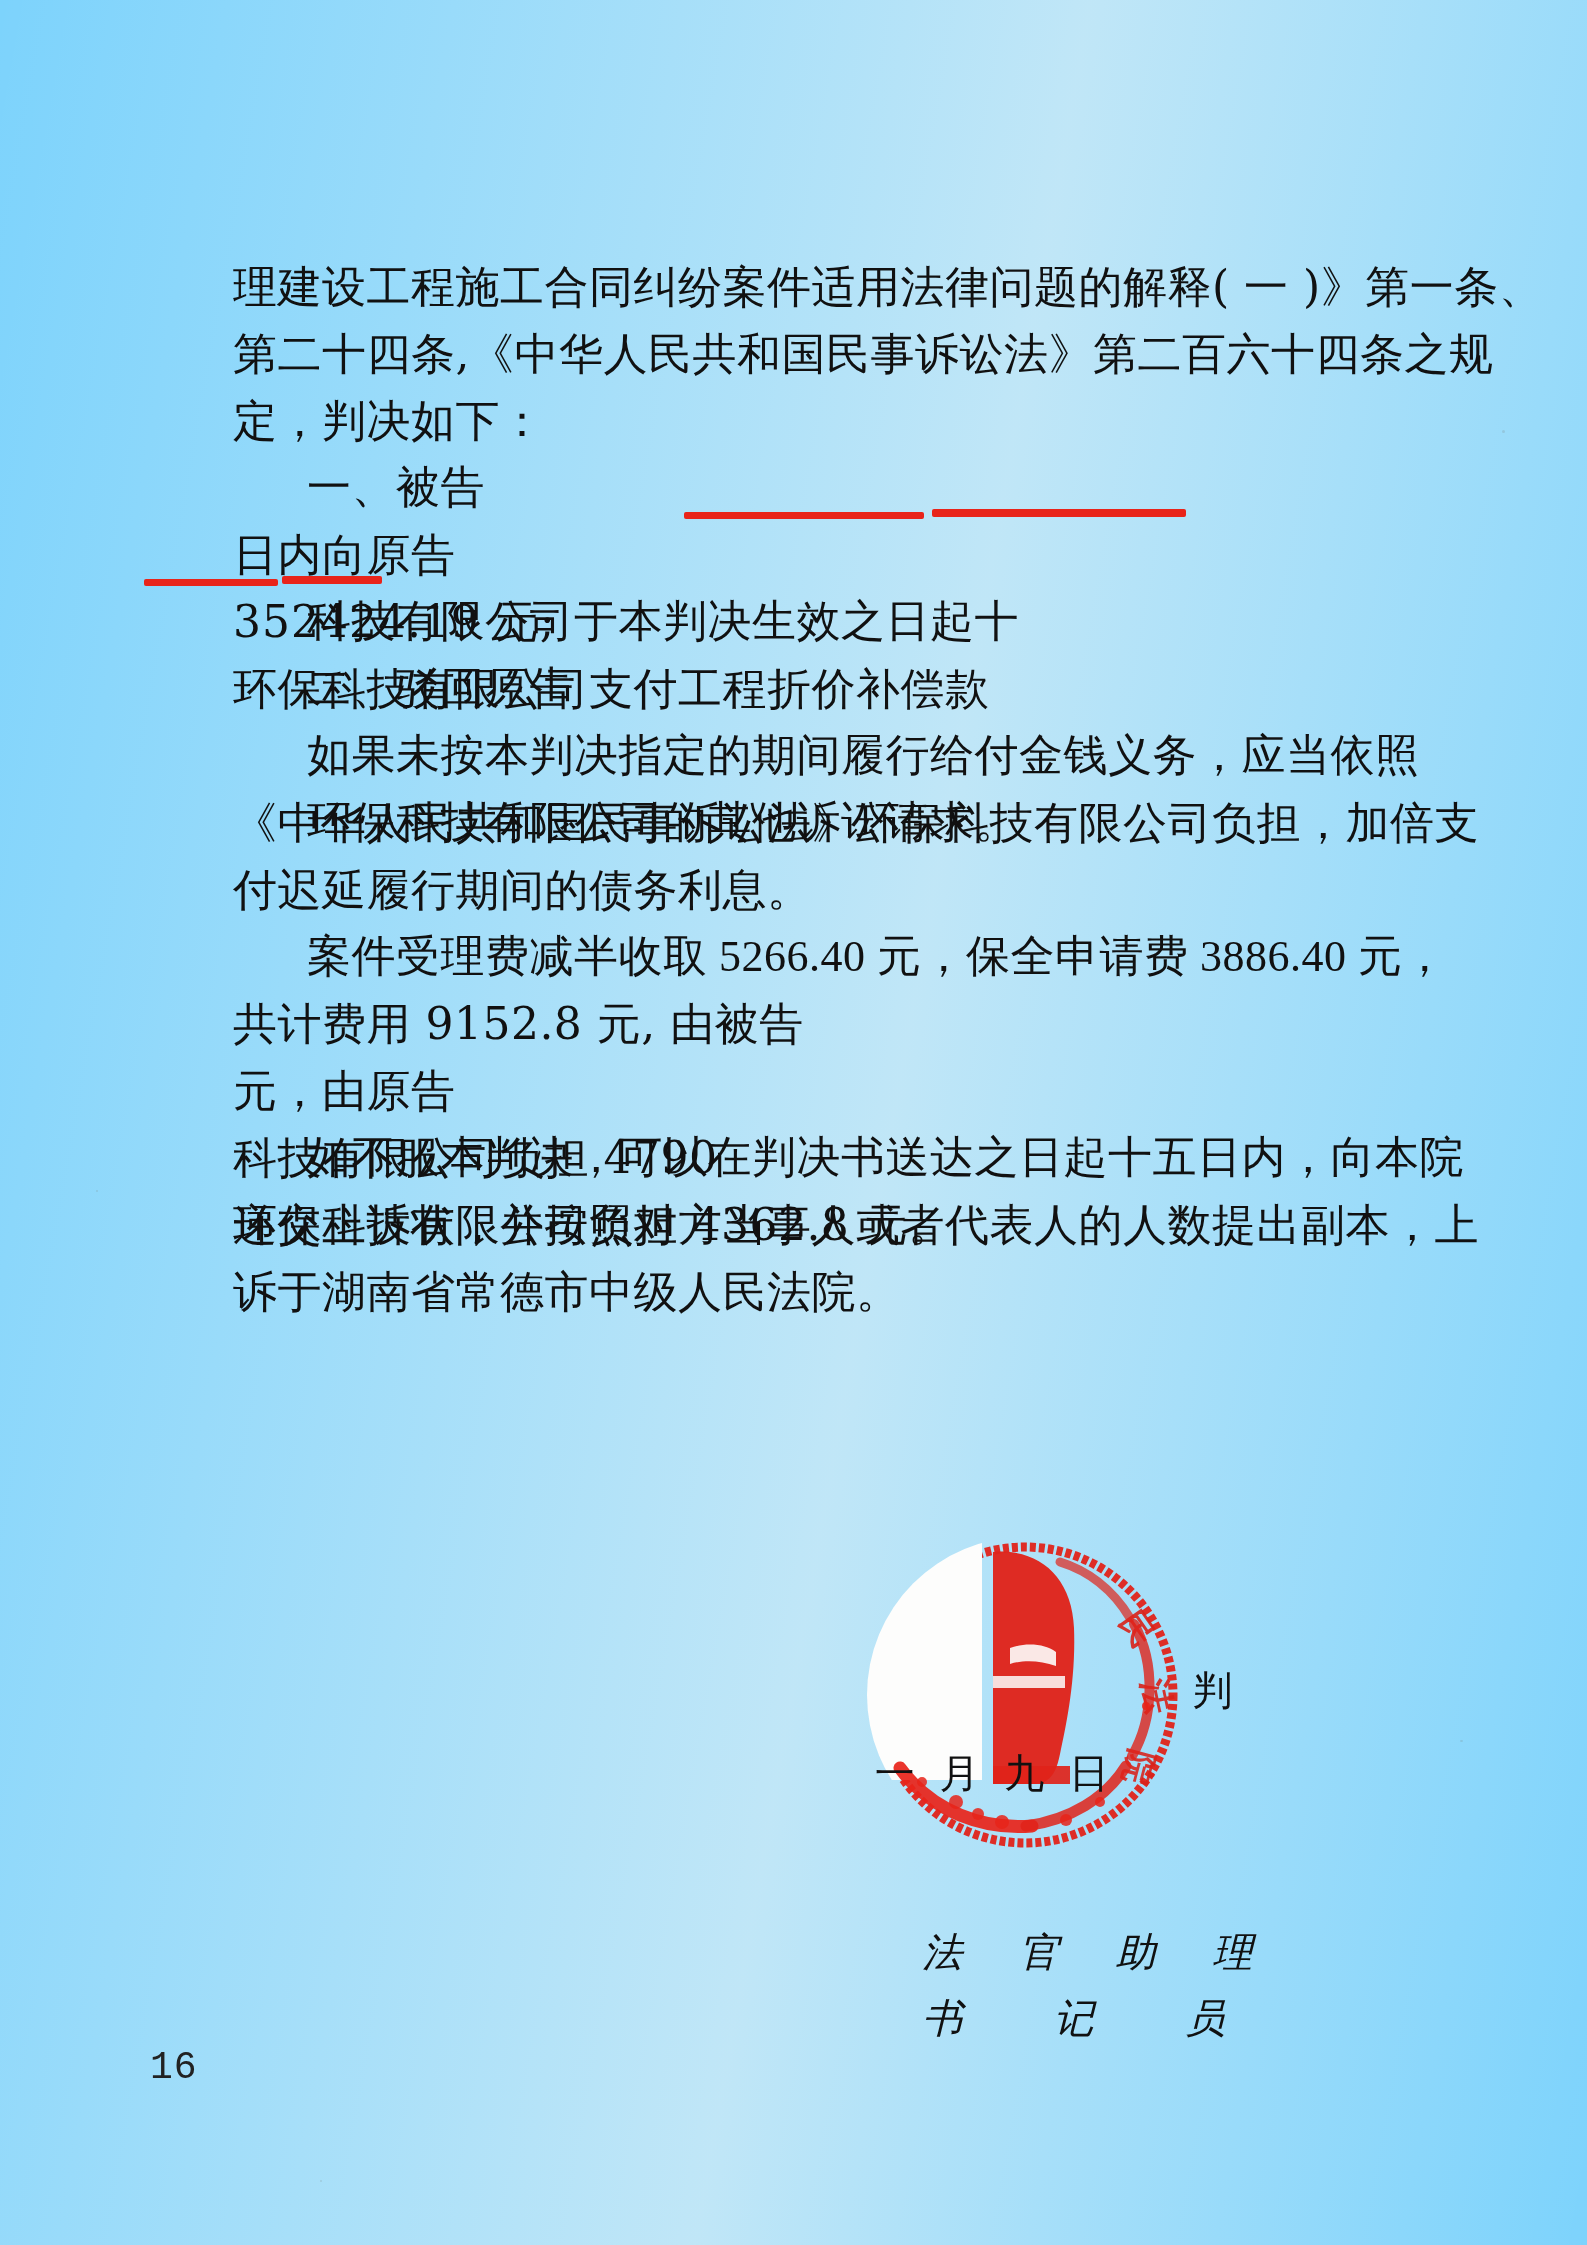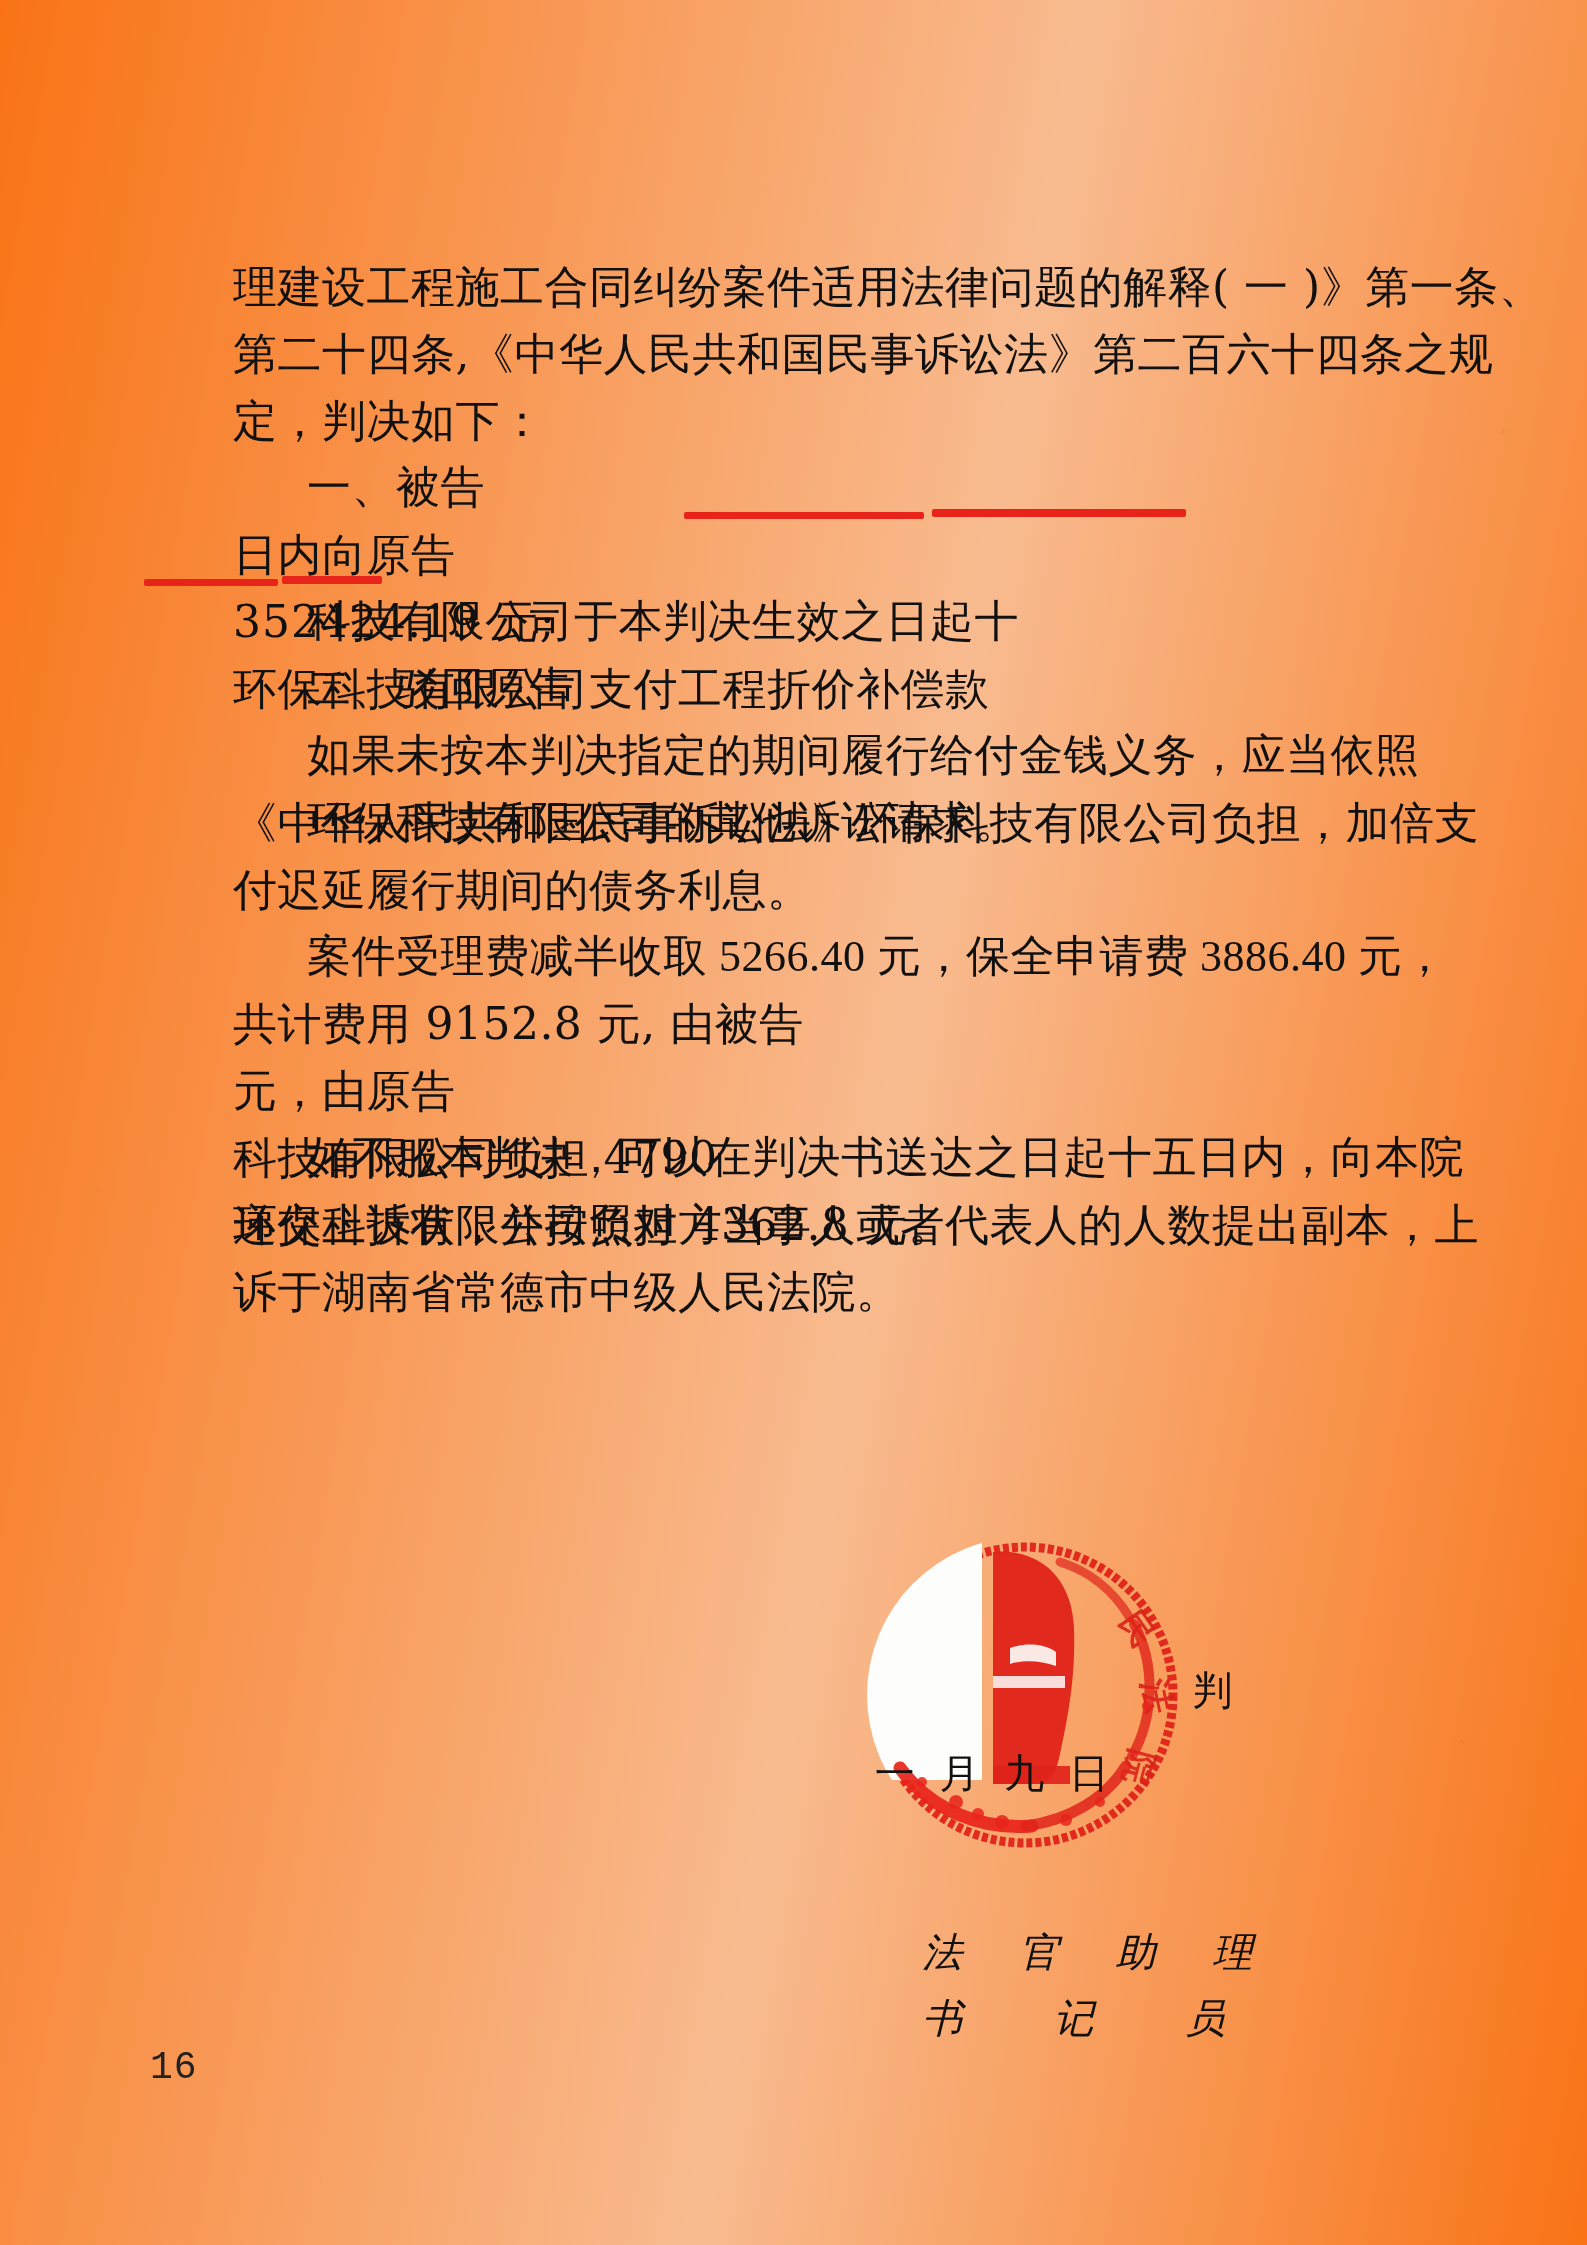--- a/index.html
+++ b/index.html
@@ -15,21 +15,21 @@
     font-family: "DejaVu Serif", "Liberation Serif", serif;
     color: #1a1a1a;
   }
 
   
   #page-sheet {
     position: absolute;
     left: 0; top: 0;
     width: 1587px;
     height: 2245px;
-    background: #f97316;
+    background: #7dd3fc;
   }
   #paper-tint {
     position: absolute;
     left: 0; top: 0; right: 0; bottom: 0;
     background:
       linear-gradient(100deg, rgba(250,250,248,0) 0%, rgba(247,246,243,0.55) 55%, rgba(252,251,249,0) 100%);
     pointer-events: none;
   }
 
   

